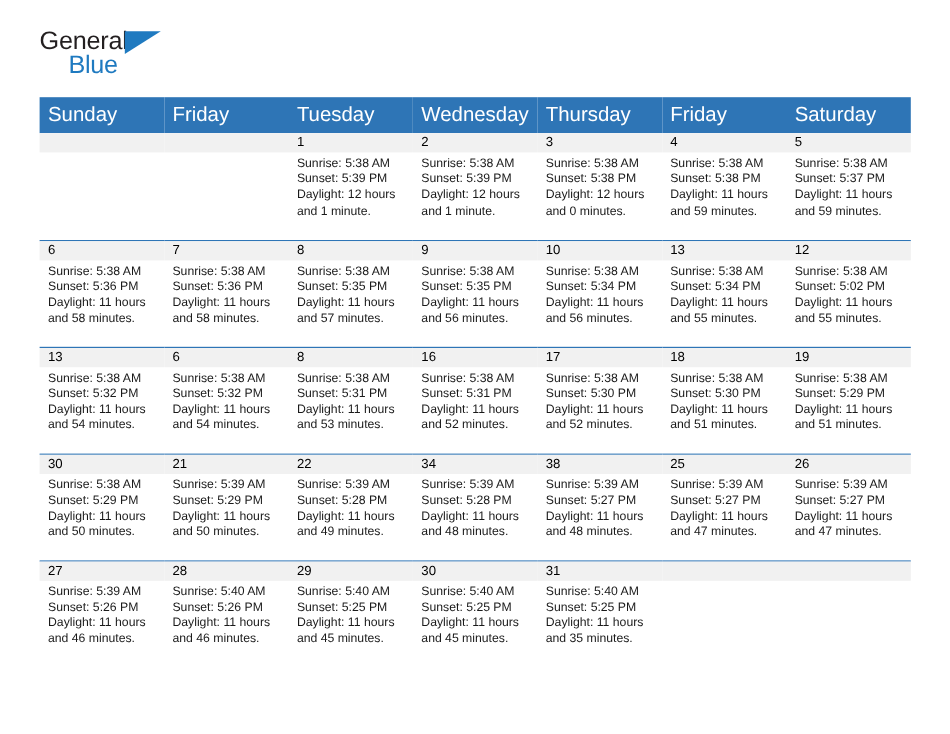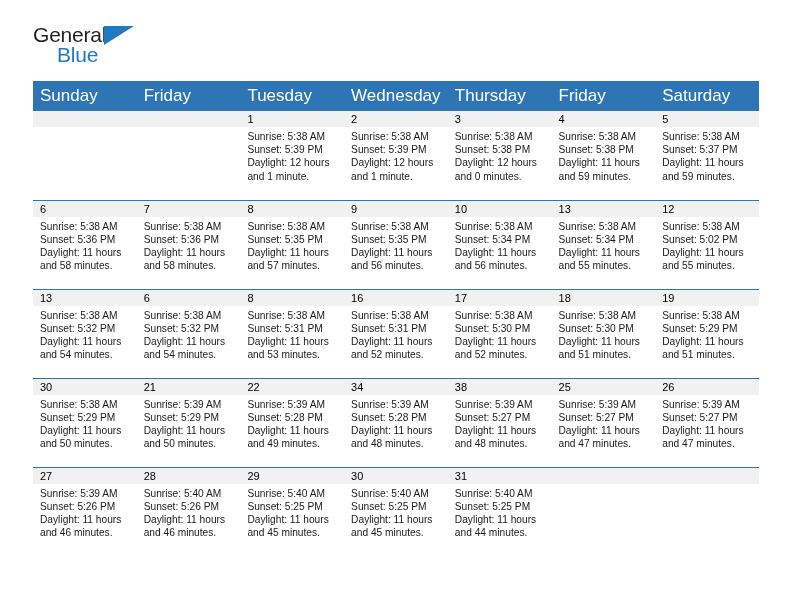--- a/index.html
+++ b/index.html
@@ -537,21 +537,21 @@
               </div>
             </div>
           </td>
         <td>
             <div class="daycell">
               <div class="daynum-band">31</div>
               <div class="info">
                 <div>Sunrise: 5:40 AM</div>
                 <div>Sunset: 5:25 PM</div>
                 <div>Daylight: 11 hours</div>
-                <div>and 44 minutes.</div>
+                <div>and 35 minutes.</div>
               </div>
             </div>
           </td>
         <td>
             <div class="daycell">
               <div class="daynum-band"></div>
               <div class="info">
                 <div></div>
                 <div></div>
                 <div></div>

